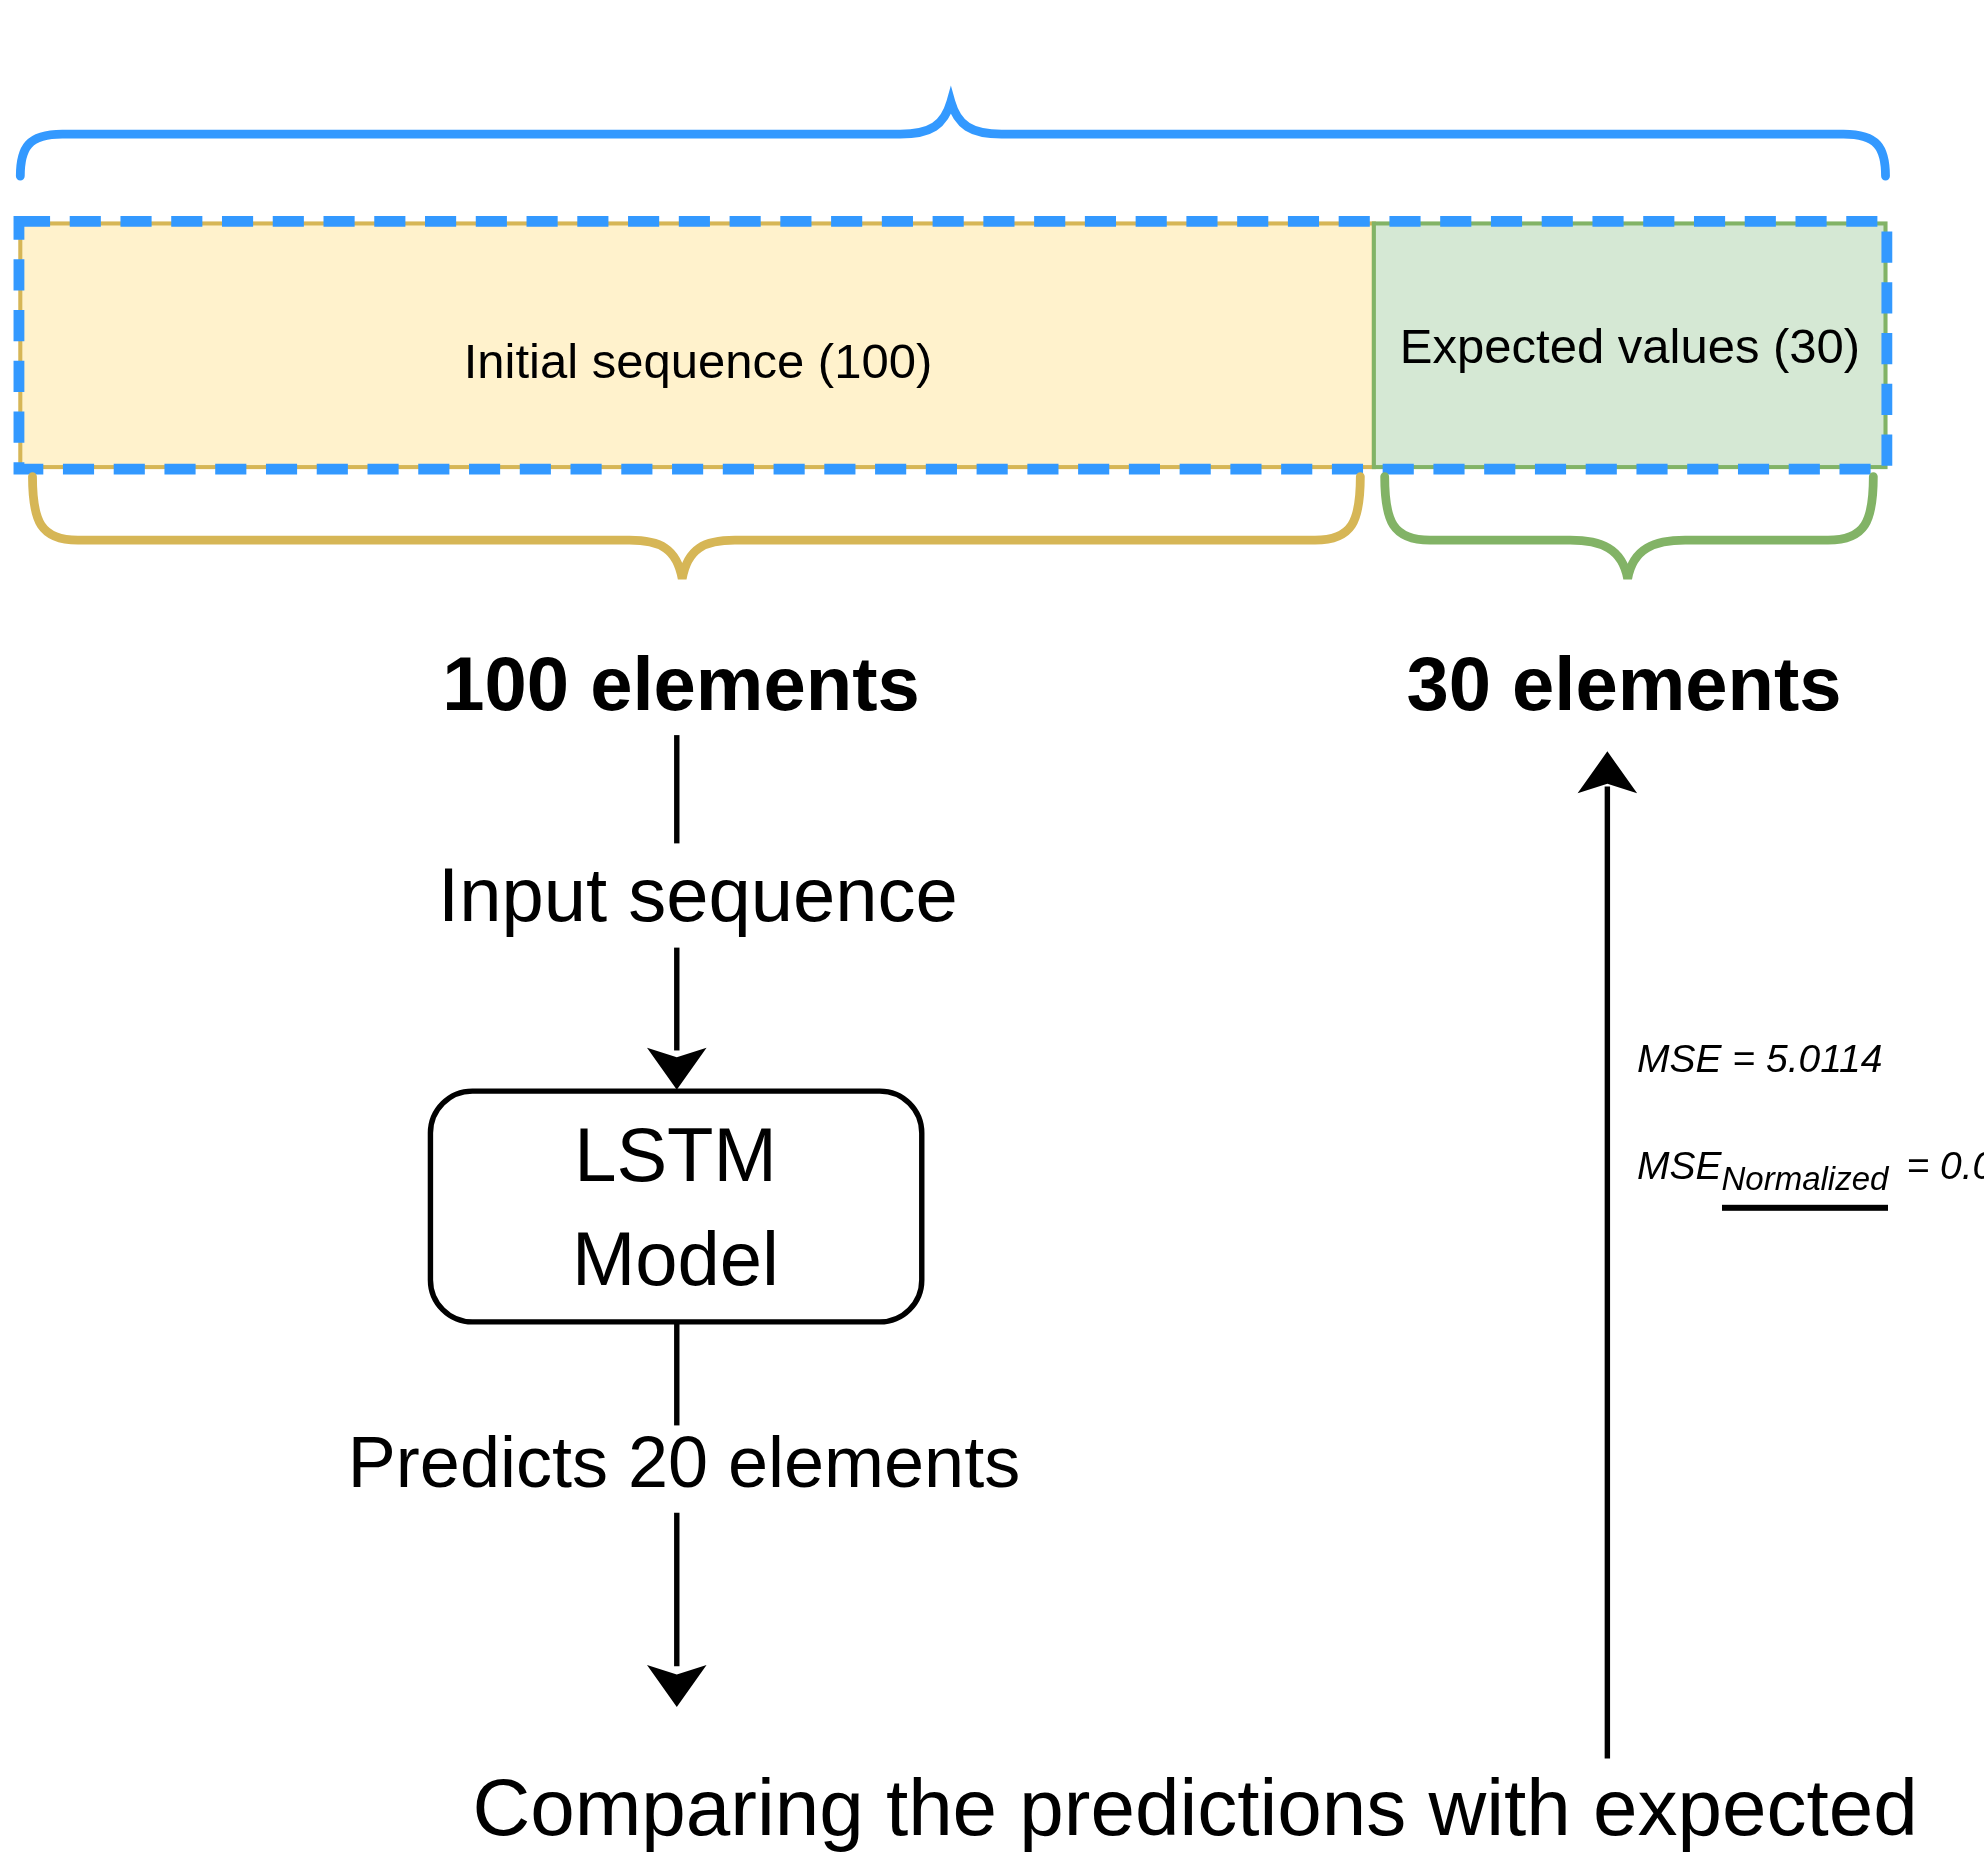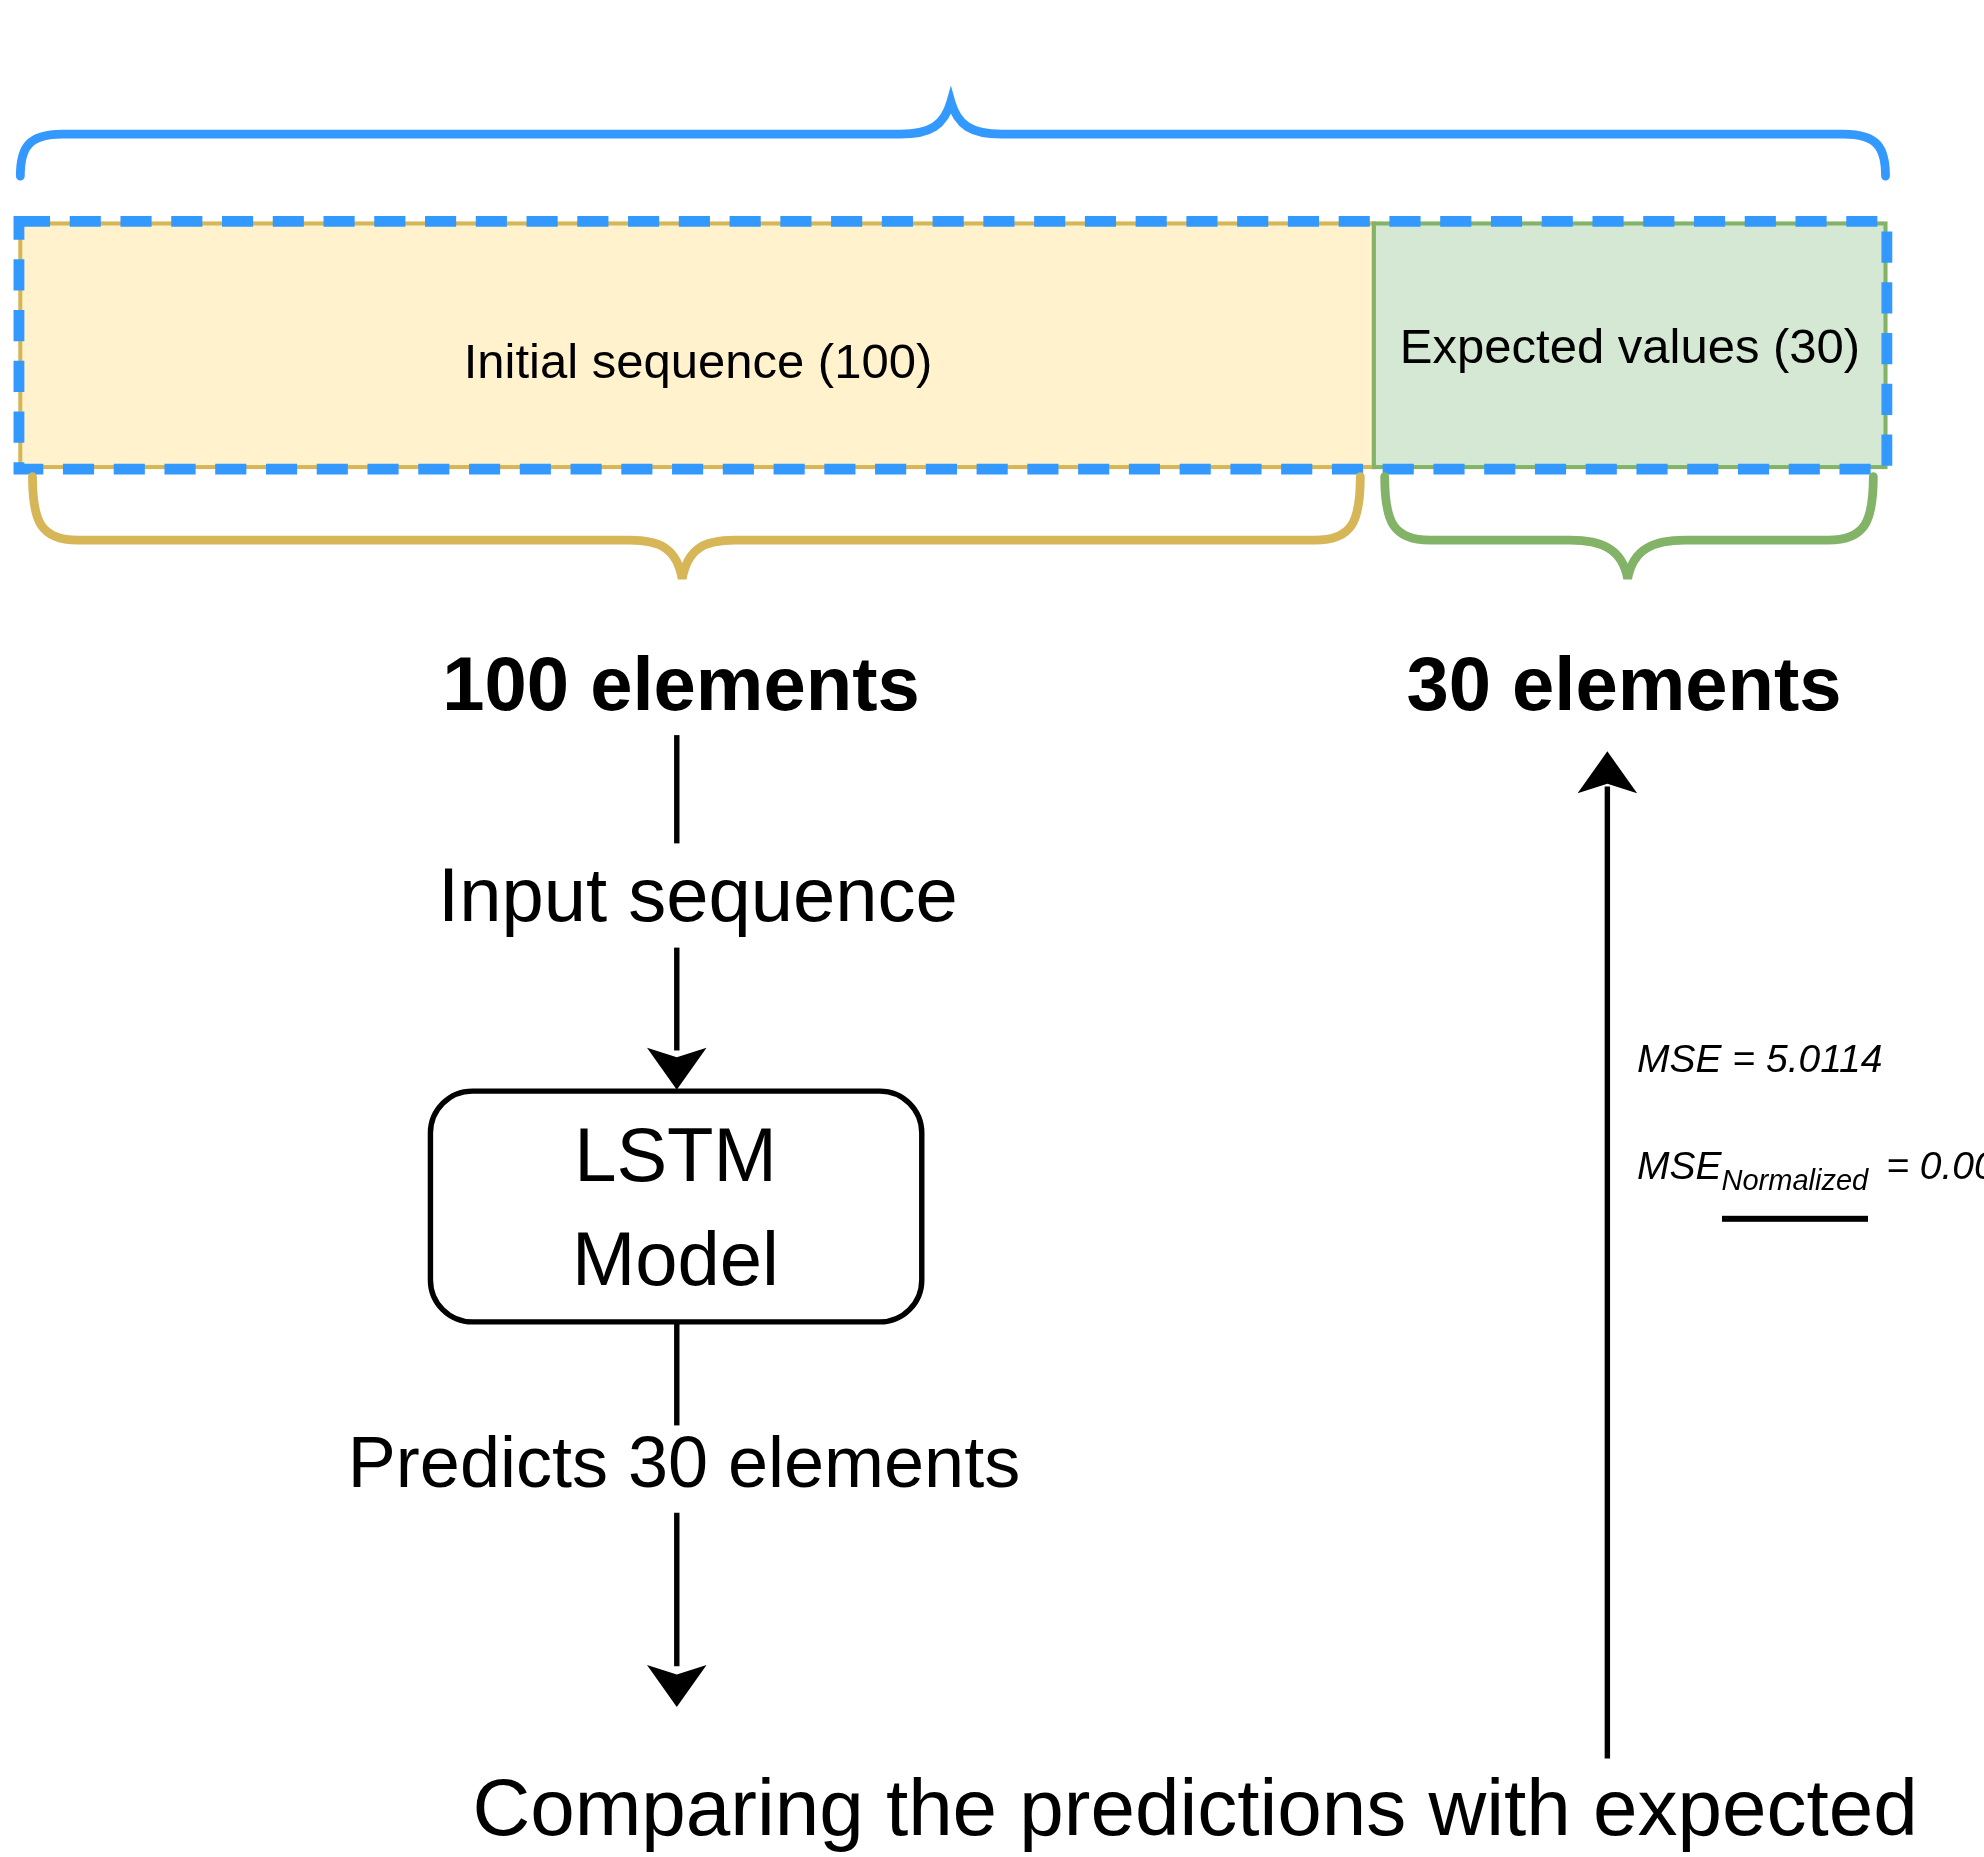--- a/index.html
+++ b/index.html
@@ -23,26 +23,26 @@
   }
   .center { transform: translate(-50%, -50%); text-align: center; }
   .t-title     { font-size: 76px; }
   .t-barlabel  { font-size: 49px;  }
   .t-count     { font-size: 76px; font-weight: bold; }
   .t-input     { font-size: 76px; }
   .t-predicts  { font-size: 72px; }
   .t-comparing { font-size: 80px; }
   .t-mse       { font-size: 39px; font-style: italic; }
   .mse-sub {
-    font-size: 29px;
+    font-size: 33px;
     font-style: italic;
     display: inline-block;
     transform: translateY(10.8px);
     border-bottom: 6px solid #000;
-    padding-bottom: 19px;
+    padding-bottom: 8px;
     margin-right: 18px;
   }
   .lstm-text {
     position: absolute;
     left: 430px; top: 1091px;
     width: 491px; height: 231px;
     display: flex;
     flex-direction: column;
     align-items: center;
     justify-content: center;
@@ -97,21 +97,21 @@
 
   <div class="txt t-count center" style="left:1624px; top:684px;">30 elements</div>
 
   <div class="txt t-input center" style="left:698px; top:895px;">Input sequence</div>
 
   <div class="lstm-text">
     <span>LSTM</span>
     <span>Model</span>
   </div>
 
-  <div class="txt t-predicts center" style="left:684px; top:1463px;">Predicts 30 elements</div>
+  <div class="txt t-predicts center" style="left:684px; top:1463px;">Predicts 20 elements</div>
 
   <div class="txt t-comparing center" style="left:1195px; top:1808px;">Comparing the predictions with expected</div>
 
   <div class="txt t-mse" style="left:1637px; top:1038px;">
     <span>MSE</span>
     <span>= 5.0114</span>
   </div>
 
   <div class="txt t-mse" style="left:1637px; top:1145px;">
     <span>MSE</span><span class="mse-sub">Normalized</span><span>= 0.0002</span>

